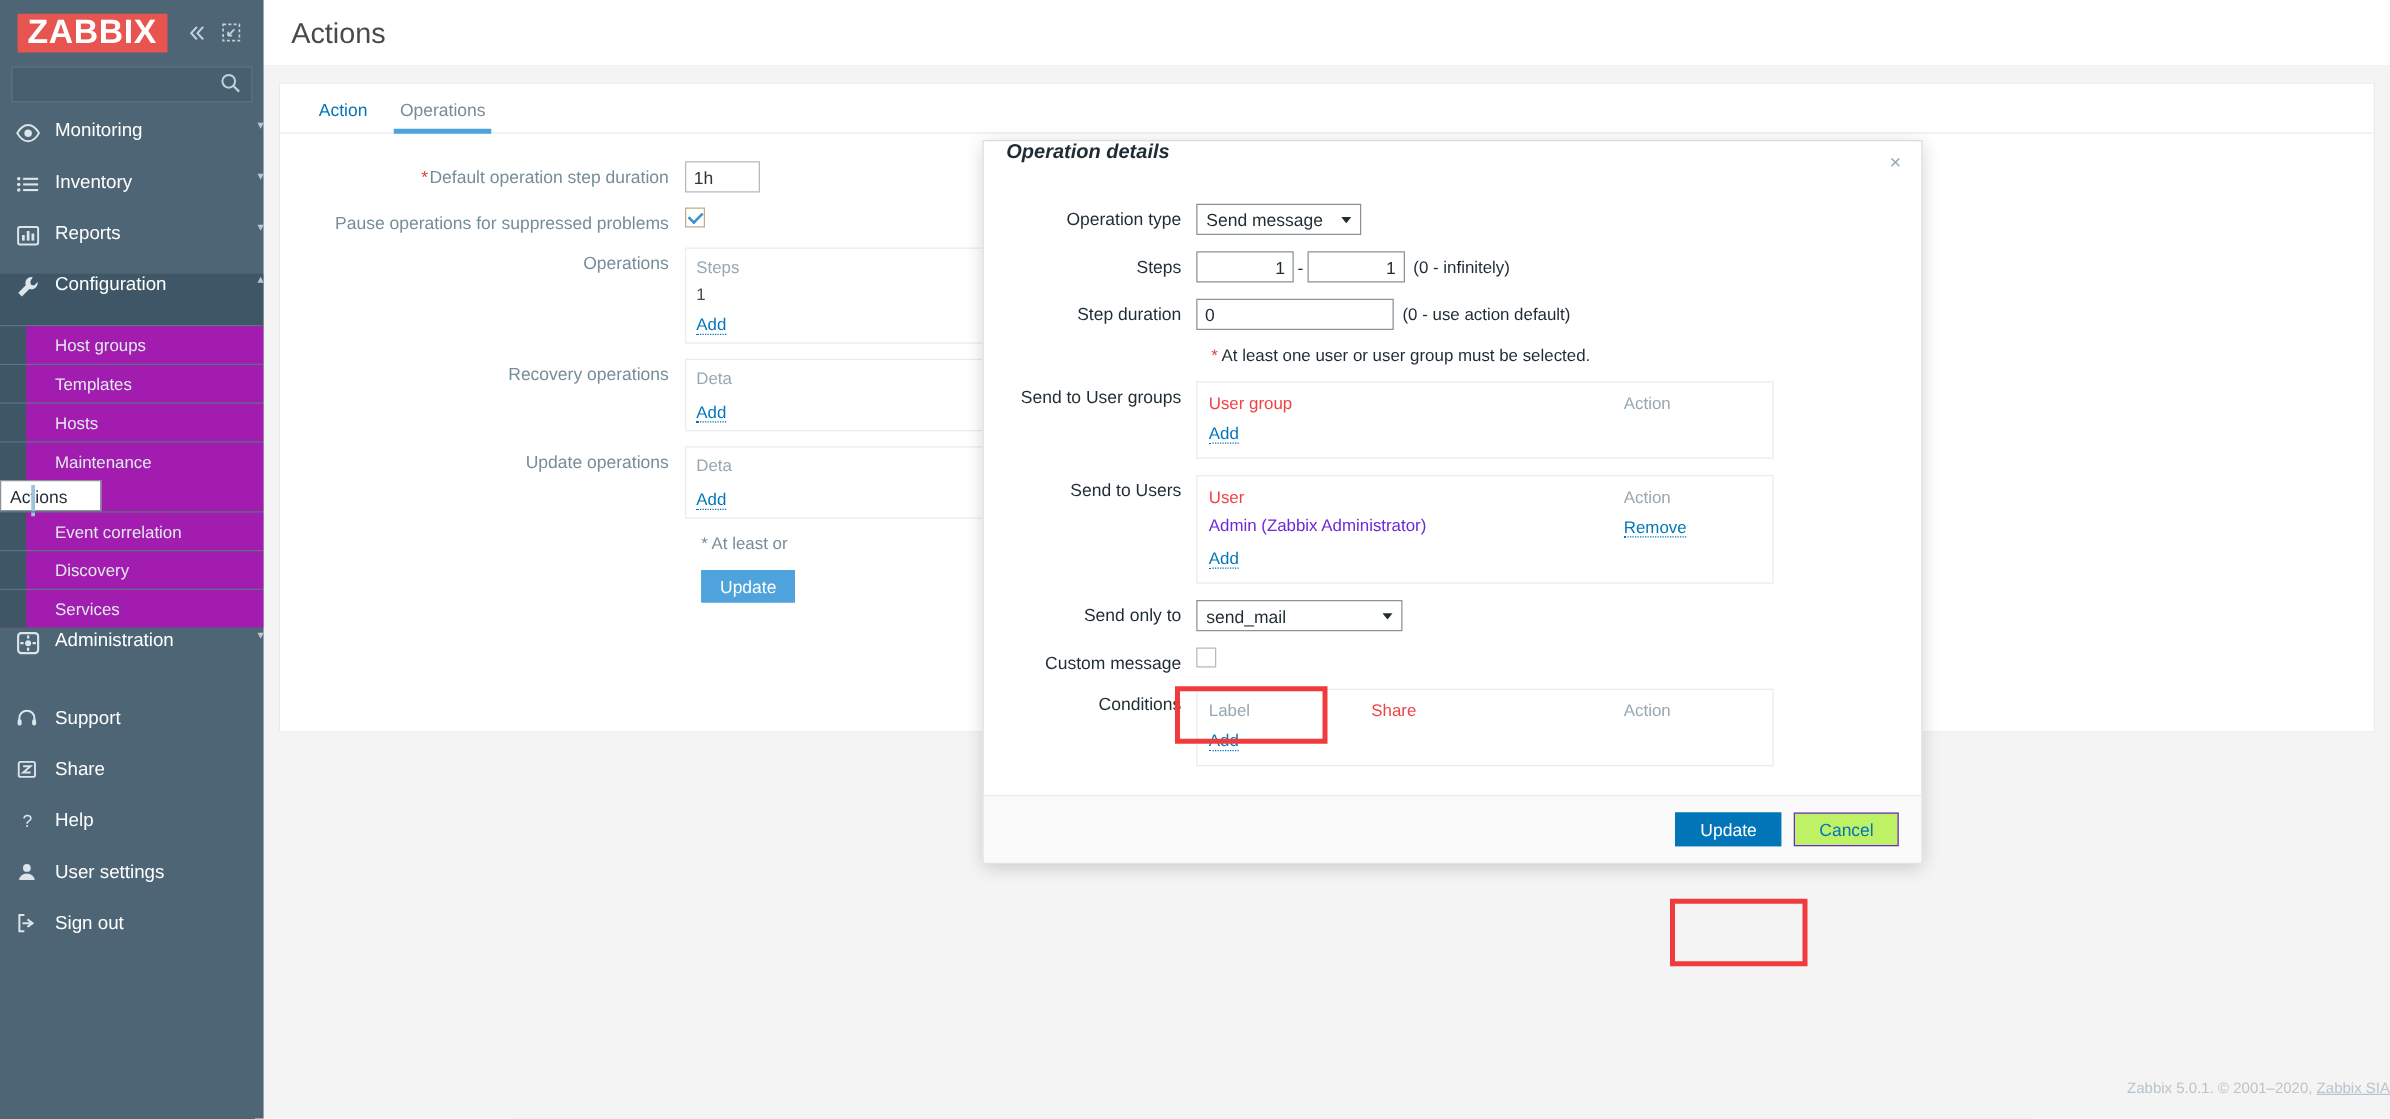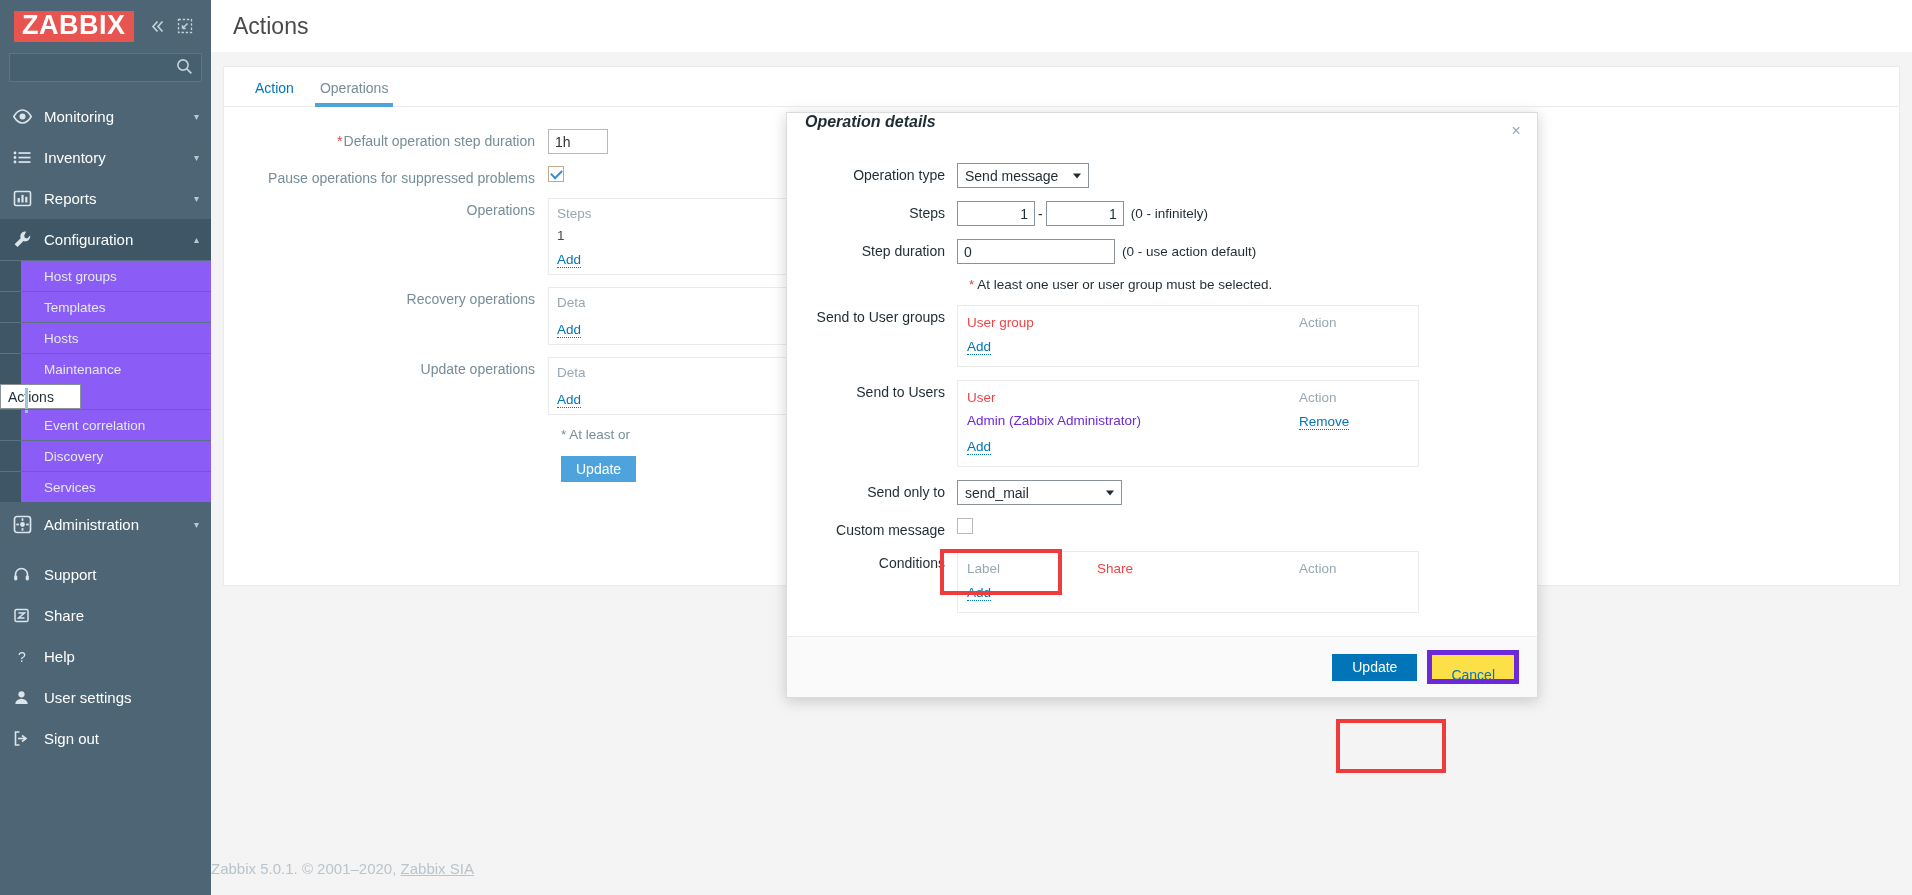--- a/index.html
+++ b/index.html
@@ -78,23 +78,23 @@
     position: absolute;
     right: 8px; top: 50%;
     transform: translateY(-50%);
     color: #c3d1da;
     pointer-events: none;
   }
 
   .nav { margin-top: 14px; }
   .nav-group-header {
     display: flex;
-    align-items: center;
+    align-items: flex-start;
     height: 41px;
-    padding: 0 12px 0 12px;
+    padding: 0 0 0 12px;
     cursor: pointer;
     color: #ffffff;
     font-size: 15px;
   }
   .nav-group-header.active { background: #3f5667; }
   .nav-icon {
     width: 26px; min-width: 26px;
     display: inline-flex;
     align-items: center;
     justify-content: flex-start;
@@ -103,21 +103,21 @@
   }
   .nav-icon svg { display: block; }
   .nav-label { flex: 1; white-space: nowrap; }
   .chev {
     color: #b8c8d2;
     font-size: 10px;
     margin-left: 6px;
     line-height: 1;
   }
 
-  .submenu { background: #8b5cf6; }
+  .submenu { background: #a21caf; }
   .submenu-item {
     position: relative;
     height: 31px;
     display: flex;
     align-items: center;
     padding-left: 44px;
     font-size: 13.5px;
     color: #e2eaee;
     border-top: 1px solid #5a7282;
     cursor: pointer;
@@ -294,22 +294,22 @@
     background: #4fa3dd;
     color: #ffffff;
     border-color: #4fa3dd;
   }
   .btn-bg-update { margin-left: 337px; }
 
   .page-footer {
     position: absolute;
     bottom: 18px;
     left: 0; right: 0;
-    text-align: left;
-    font-size: 15px;
+    text-align: right;
+    font-size: 12px;
     color: #b9c4cc;
   }
   .page-footer a { color: #b9c4cc; text-decoration: underline; }
 
   
   .modal {
     position: absolute;
     left: 575px;
     top: 112px;
     width: 752px;
@@ -460,25 +460,25 @@
     background: #0275b8;
     color: #fff;
     border: 1px solid #0275b8;
     height: 27px;
     padding: 0 19px;
     font-size: 14px;
     cursor: pointer;
     font-family: "Liberation Sans", sans-serif;
   }
   .btn-modal-secondary {
-    background: #fde047;
+    background: #bef264;
     color: #0275b8;
-    border: 5px solid #6d28d9;
+    border: 1px solid #6d28d9;
     height: 27px;
-    padding: 12px 19px;
+    padding: 0 19px;
     font-size: 14px;
     cursor: pointer;
     font-family: "Liberation Sans", sans-serif;
   }
 
   
   .hl-box {
     position: absolute;
     border: 4px solid #ef3b3b;
     pointer-events: none;

